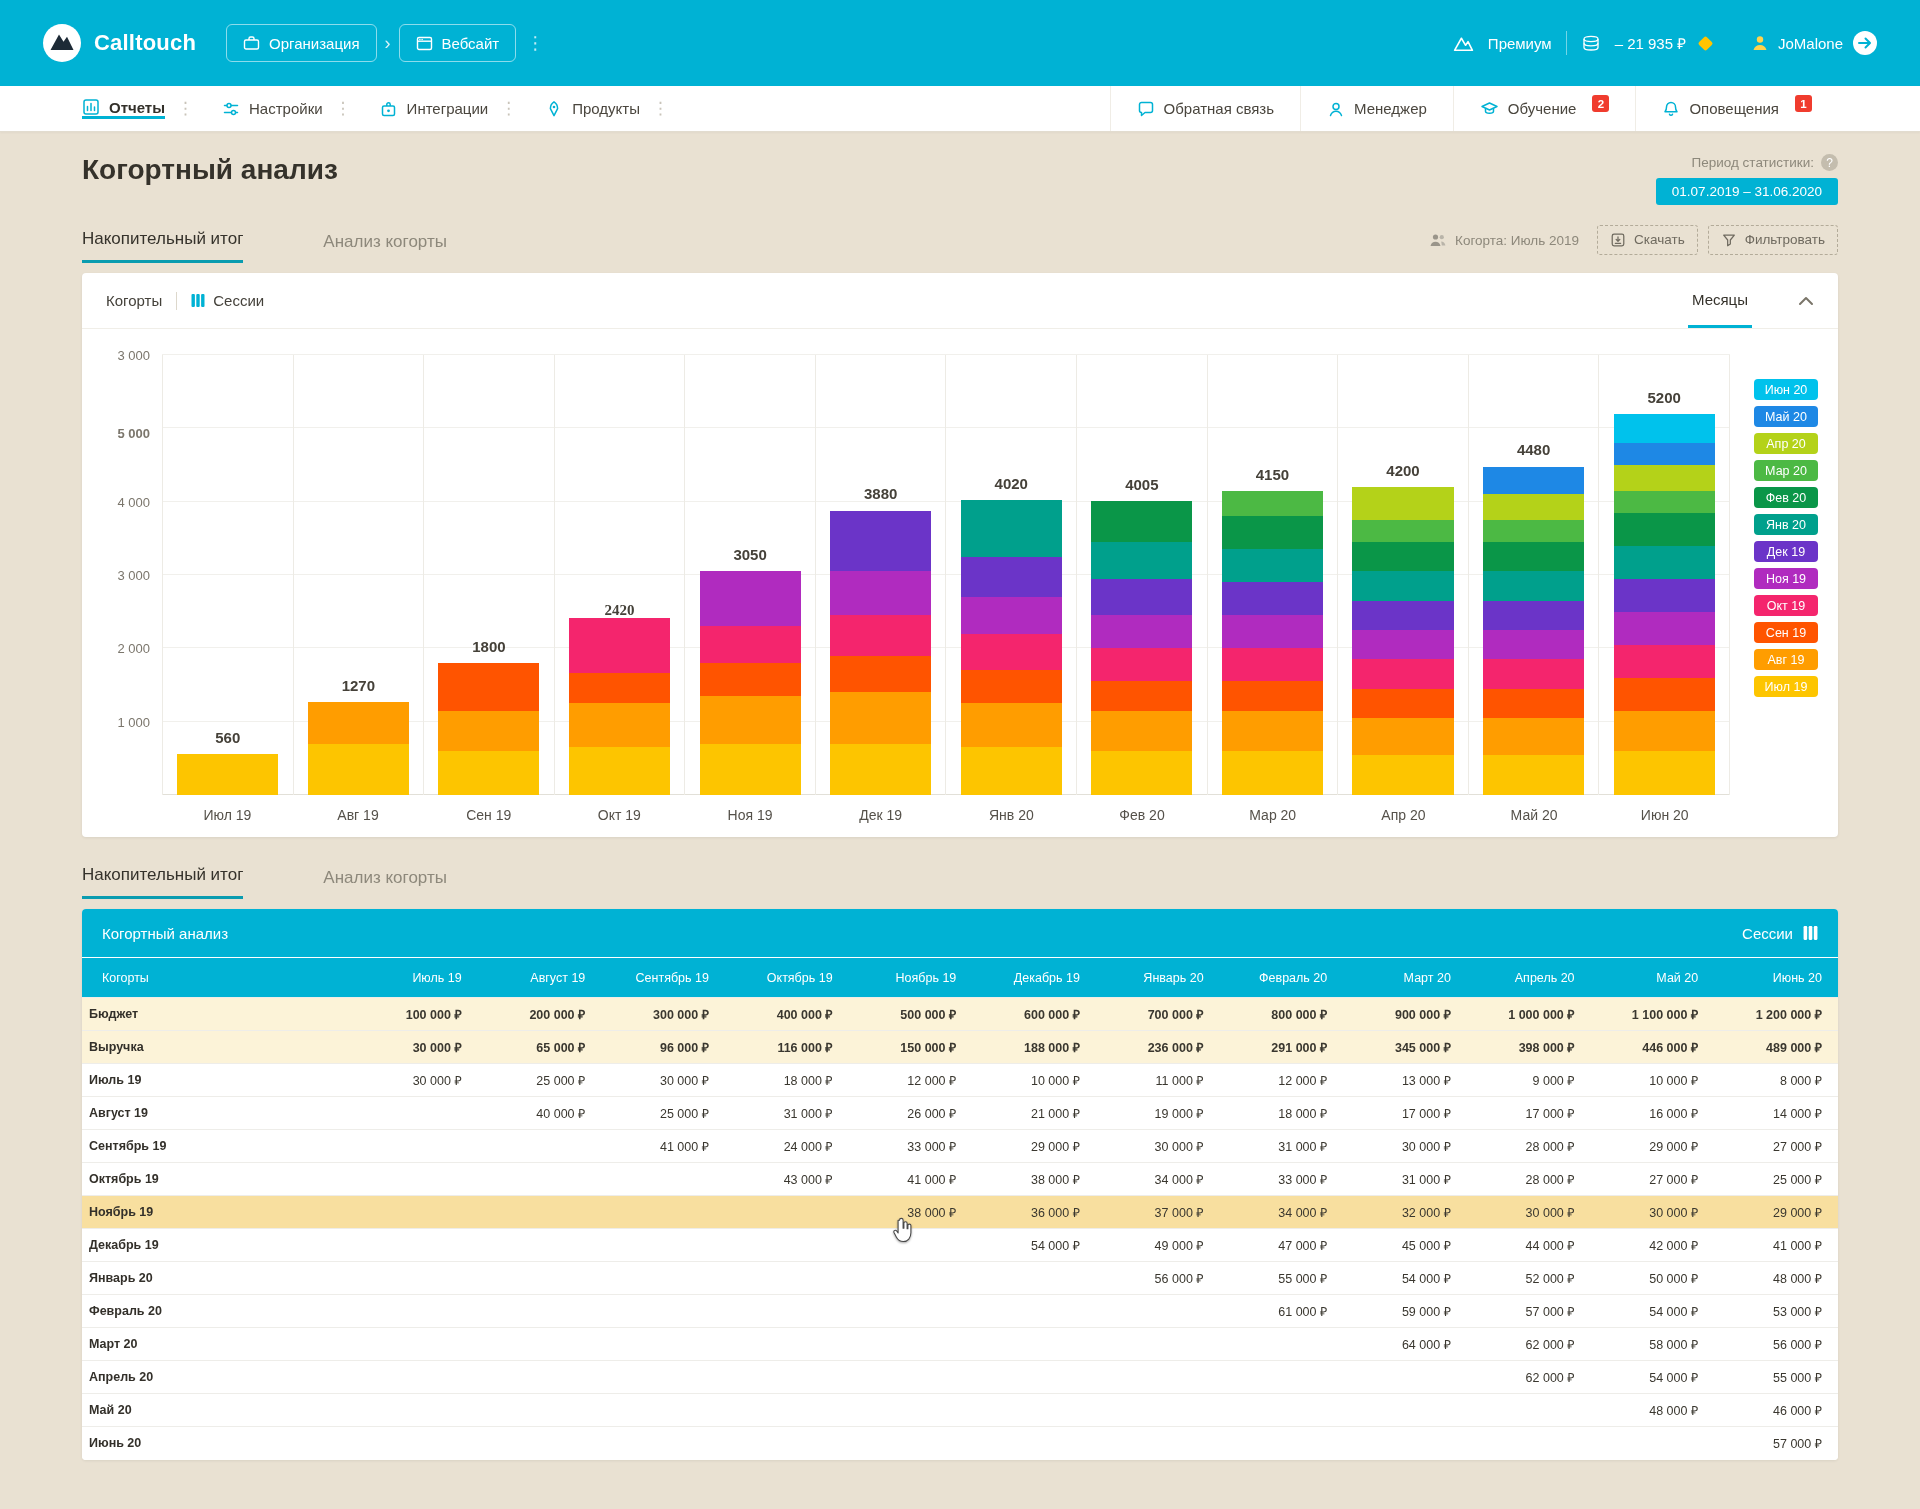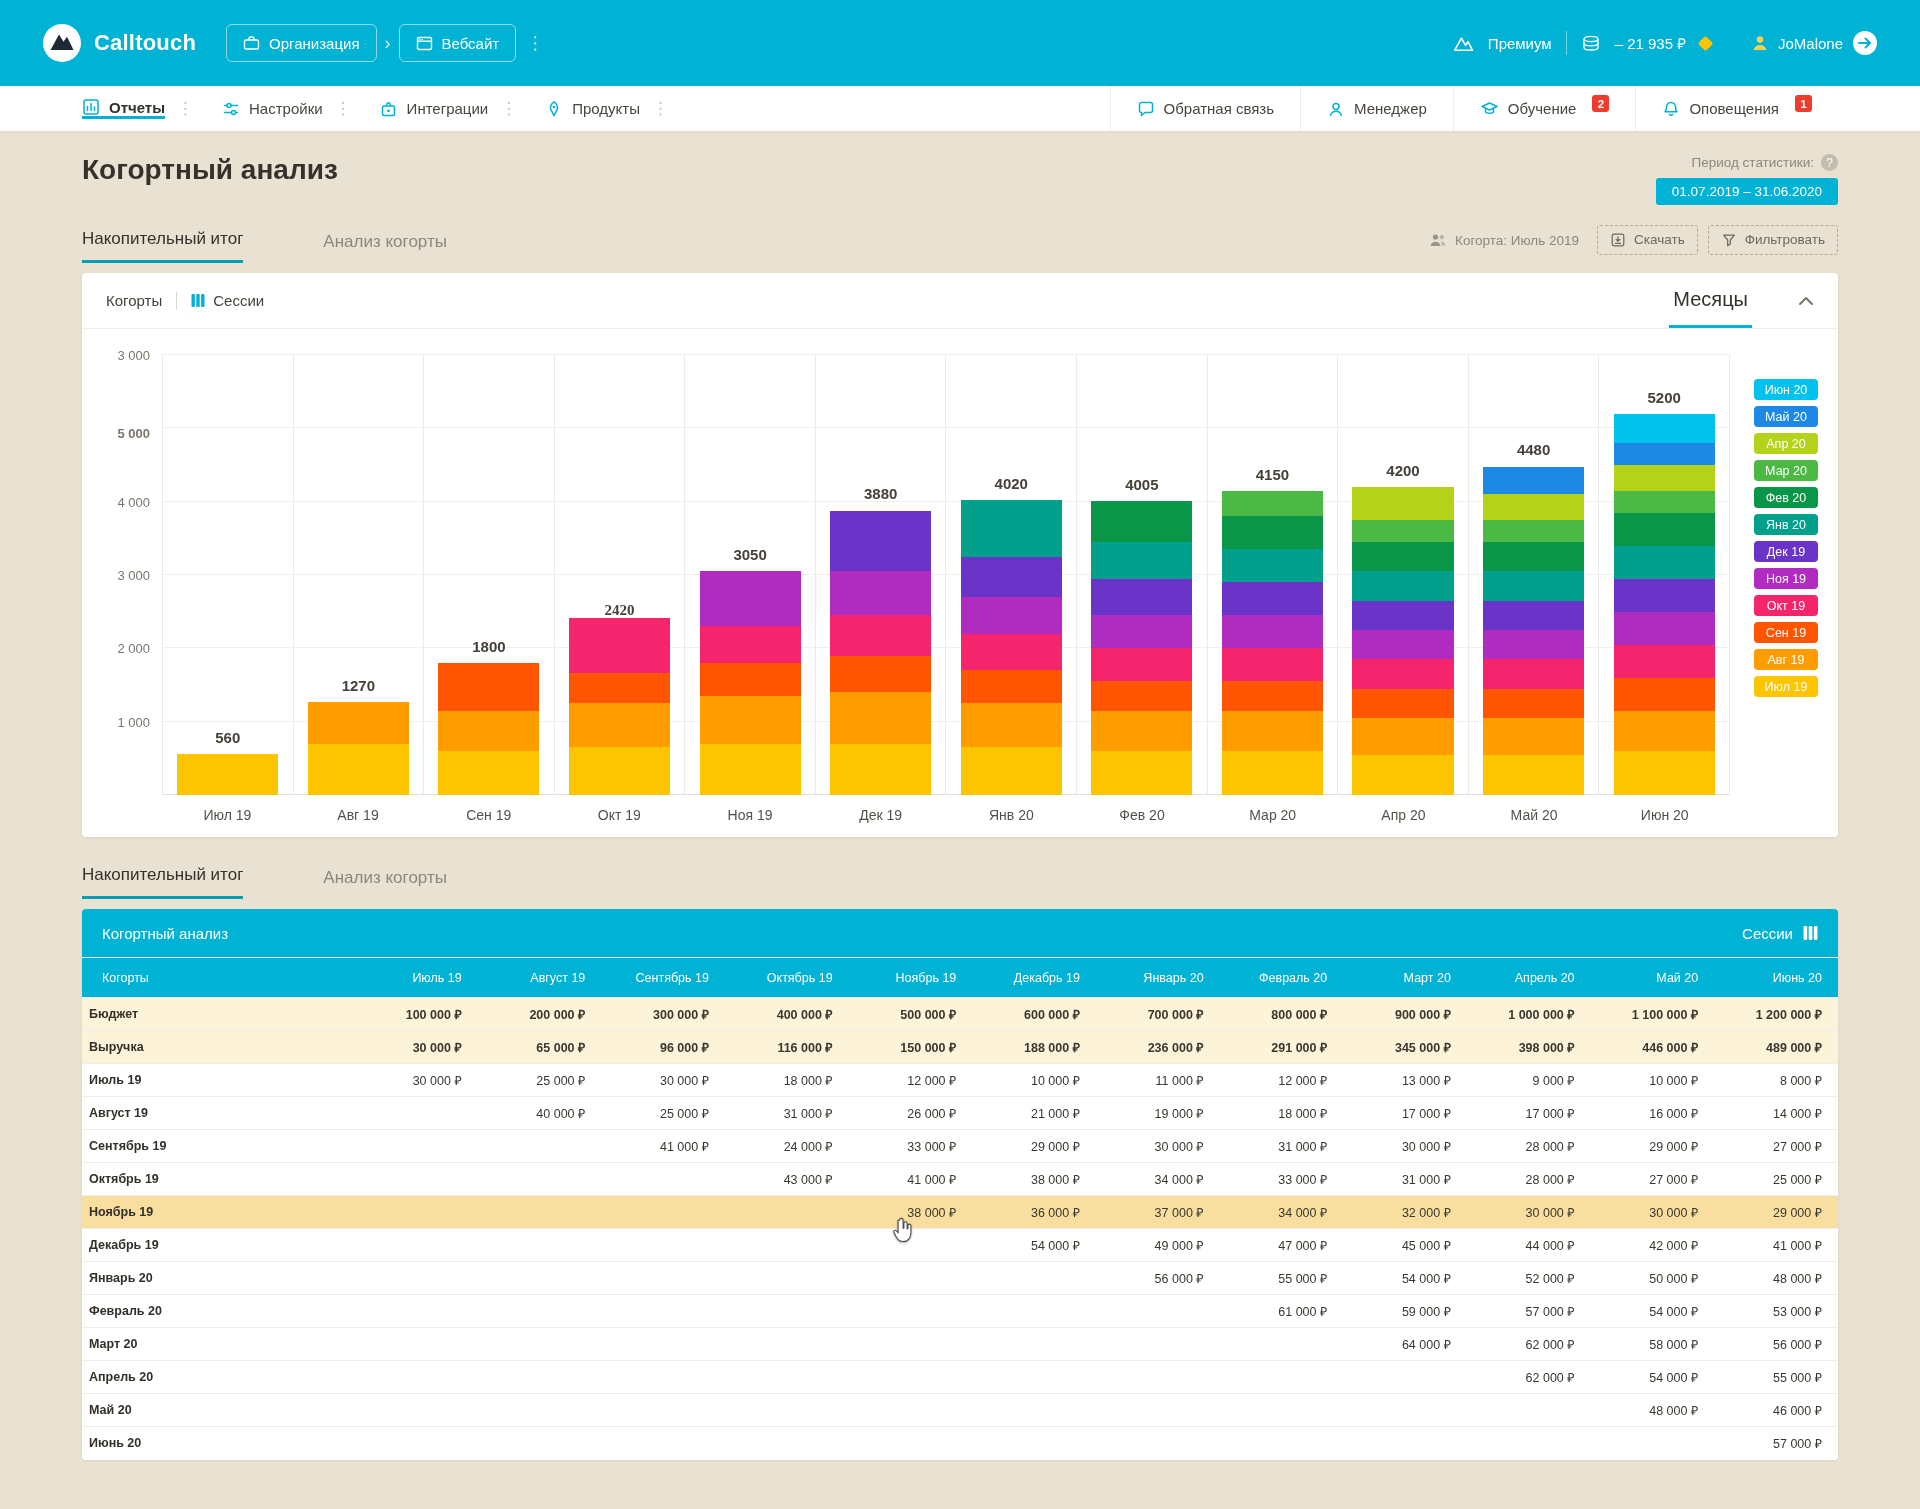--- a/index.html
+++ b/index.html
@@ -59,21 +59,21 @@
                 padding:6px 12px; font-size:13.5px; color:#6f6a5f; cursor:pointer; background:transparent; }
 
   .card { background:#fff; border-radius:4px; box-shadow:0 1px 3px rgba(0,0,0,.07); }
 
   
   .chart-card { margin-top:10px; padding-bottom:10px; }
   .chart-toolbar { height:56px; display:flex; align-items:stretch; padding:0 24px; border-bottom:1px solid #f0eee8; }
   .ct-left { display:flex; align-items:center; gap:14px; font-size:15px; color:#44413a; }
   .tdiv { width:1px; height:18px; background:#ddd8cc; }
   .ct-item { display:flex; align-items:center; gap:8px; cursor:pointer; }
-  .ct-months { margin-left:auto; display:flex; align-items:center; font-size:20px; color:#35322b;
+  .ct-months { margin-left:auto; display:flex; align-items:center; font-size:15px; color:#35322b;
                border-bottom:3px solid #00b2d4; cursor:pointer; padding:0 4px; }
   .collapse-btn { margin-left:46px; display:flex; align-items:center; cursor:pointer; }
 
   .chart-area { display:flex; padding:26px 20px 4px 24px; }
   .y-axis { width:56px; position:relative; height:440px; flex:none; }
   .y-label { position:absolute; right:12px; font-size:13px; color:#7b766c; }
   .plot-wrap { flex:1; display:flex; flex-direction:column; min-width:0; }
   .plot { position:relative; height:440px; display:flex; }
   .hgrid { position:absolute; left:0; right:0; height:1px; background:#f1f0ec; z-index:0; }
   .hgrid.base { background:#e2e0d8; }

